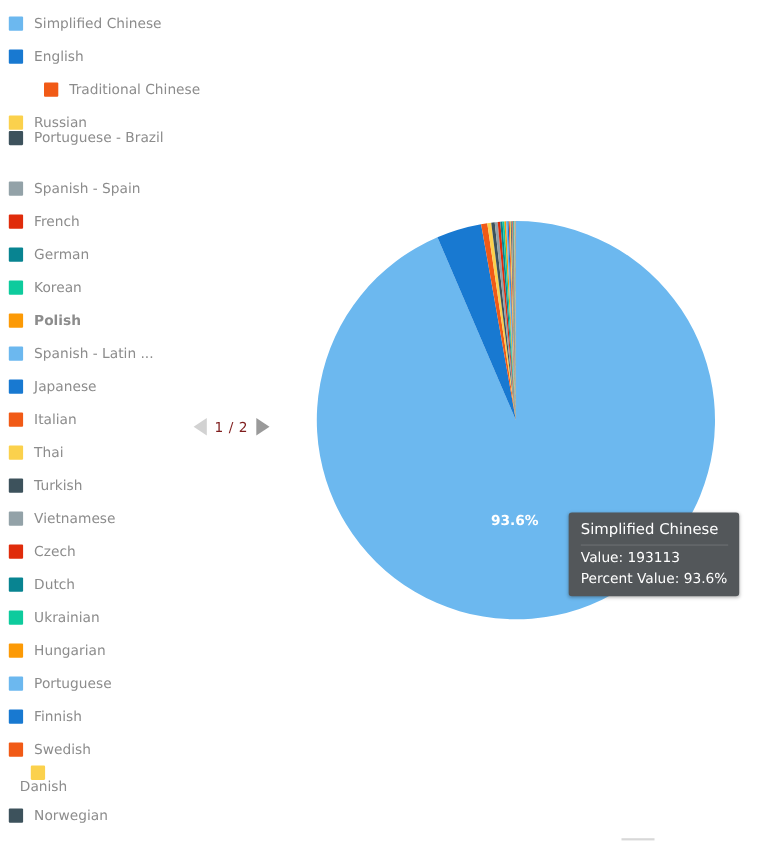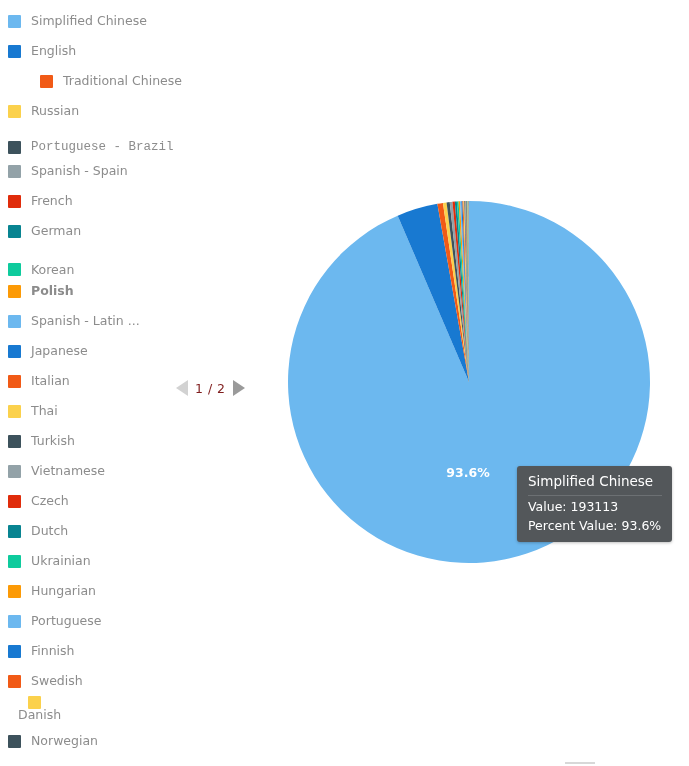--- a/index.html
+++ b/index.html
@@ -146,37 +146,37 @@
         <span class="legend-label">English</span>
       </div>
       <div class="legend-item" style="top: 66px; margin-left: 32px;">
         <span class="legend-swatch" style="background: rgb(241, 90, 22);"></span>
         <span class="legend-label">Traditional Chinese</span>
       </div>
       <div class="legend-item" style="top: 96px;">
         <span class="legend-swatch" style="background: rgb(251, 209, 76);"></span>
         <span class="legend-label">Russian</span>
       </div>
-      <div class="legend-item" style="top: 132px; font-family: Liberation Mono, monospace;">
+      <div class="legend-item" style="top: 110px;">
         <span class="legend-swatch" style="background: rgb(61, 82, 92);"></span>
         <span class="legend-label">Portuguese - Brazil</span>
       </div>
       <div class="legend-item" style="top: 156px;">
         <span class="legend-swatch" style="background: rgb(147, 162, 168);"></span>
         <span class="legend-label">Spanish - Spain</span>
       </div>
       <div class="legend-item" style="top: 186px;">
         <span class="legend-swatch" style="background: rgb(224, 44, 11);"></span>
         <span class="legend-label">French</span>
       </div>
       <div class="legend-item" style="top: 216px;">
         <span class="legend-swatch" style="background: rgb(8, 132, 145);"></span>
         <span class="legend-label">German</span>
       </div>
-      <div class="legend-item" style="top: 246px; align-items: flex-end;">
+      <div class="legend-item" style="top: 246px;">
         <span class="legend-swatch" style="background: rgb(14, 203, 157);"></span>
         <span class="legend-label">Korean</span>
       </div>
       <div class="legend-item" style="top: 276px; font-weight: bold;">
         <span class="legend-swatch" style="background: rgb(252, 154, 6);"></span>
         <span class="legend-label">Polish</span>
       </div>
       <div class="legend-item" style="top: 306px;">
         <span class="legend-swatch" style="background: rgb(108, 184, 239);"></span>
         <span class="legend-label">Spanish - Latin ...</span>

